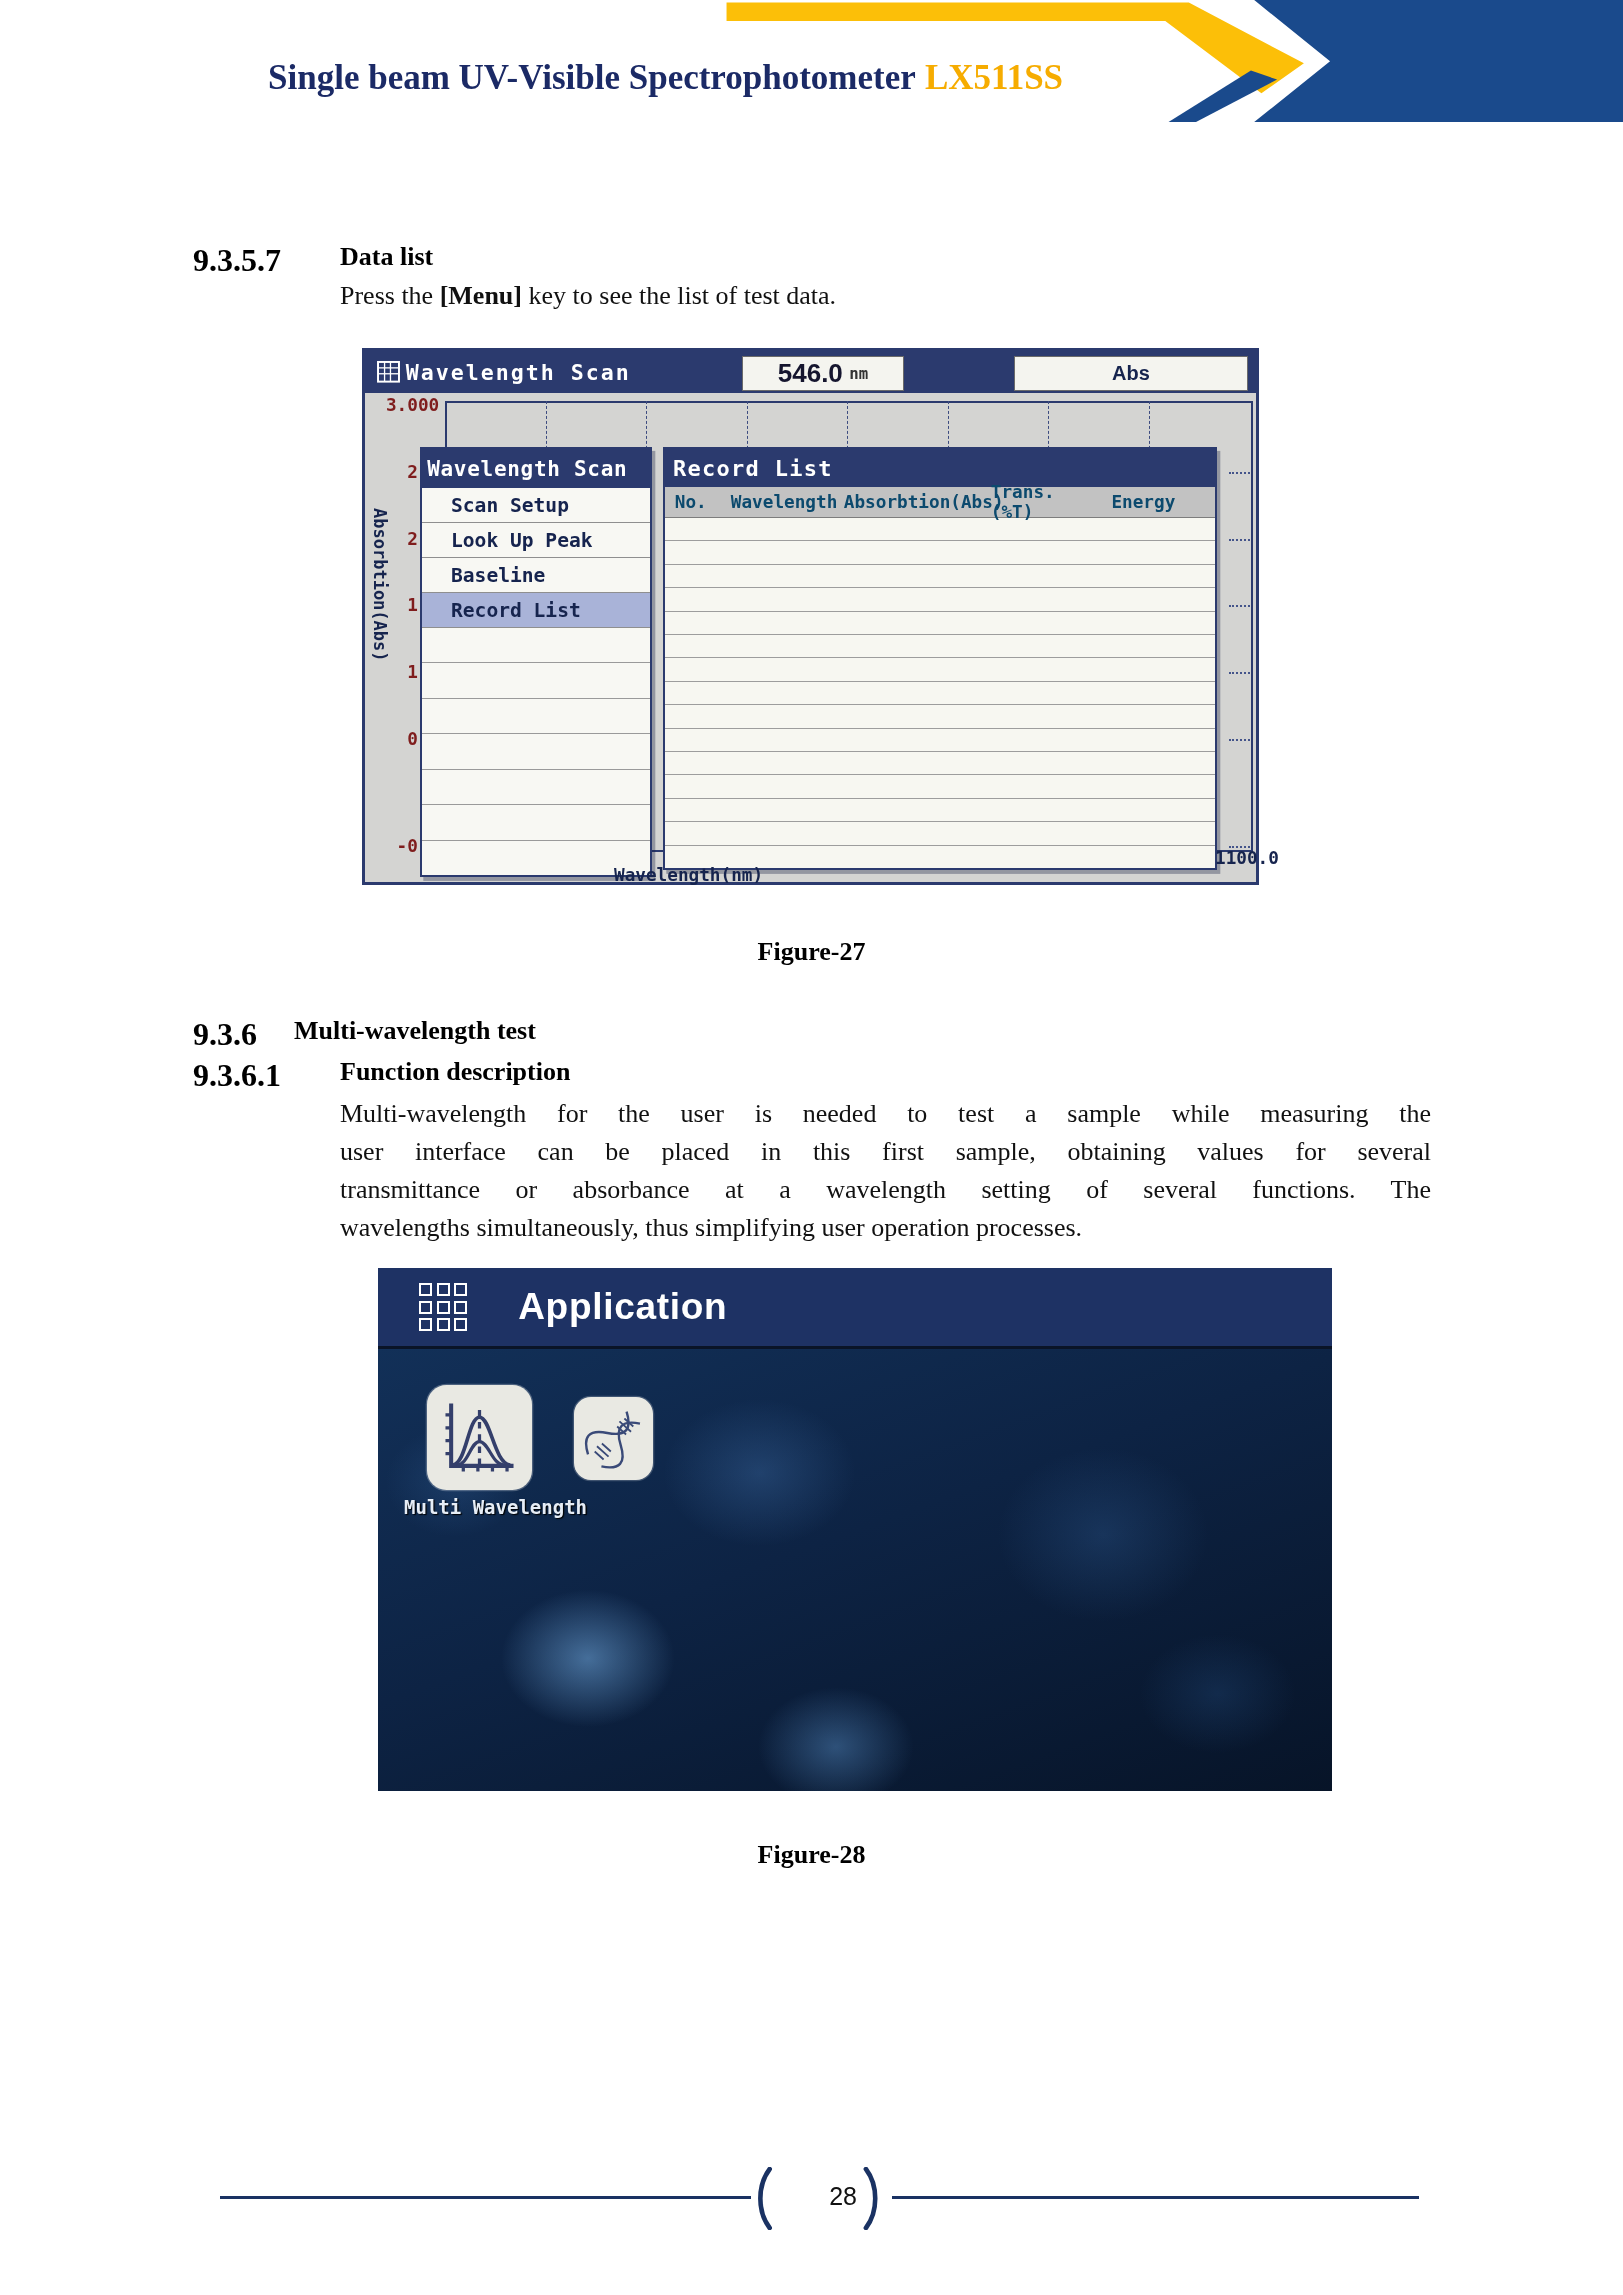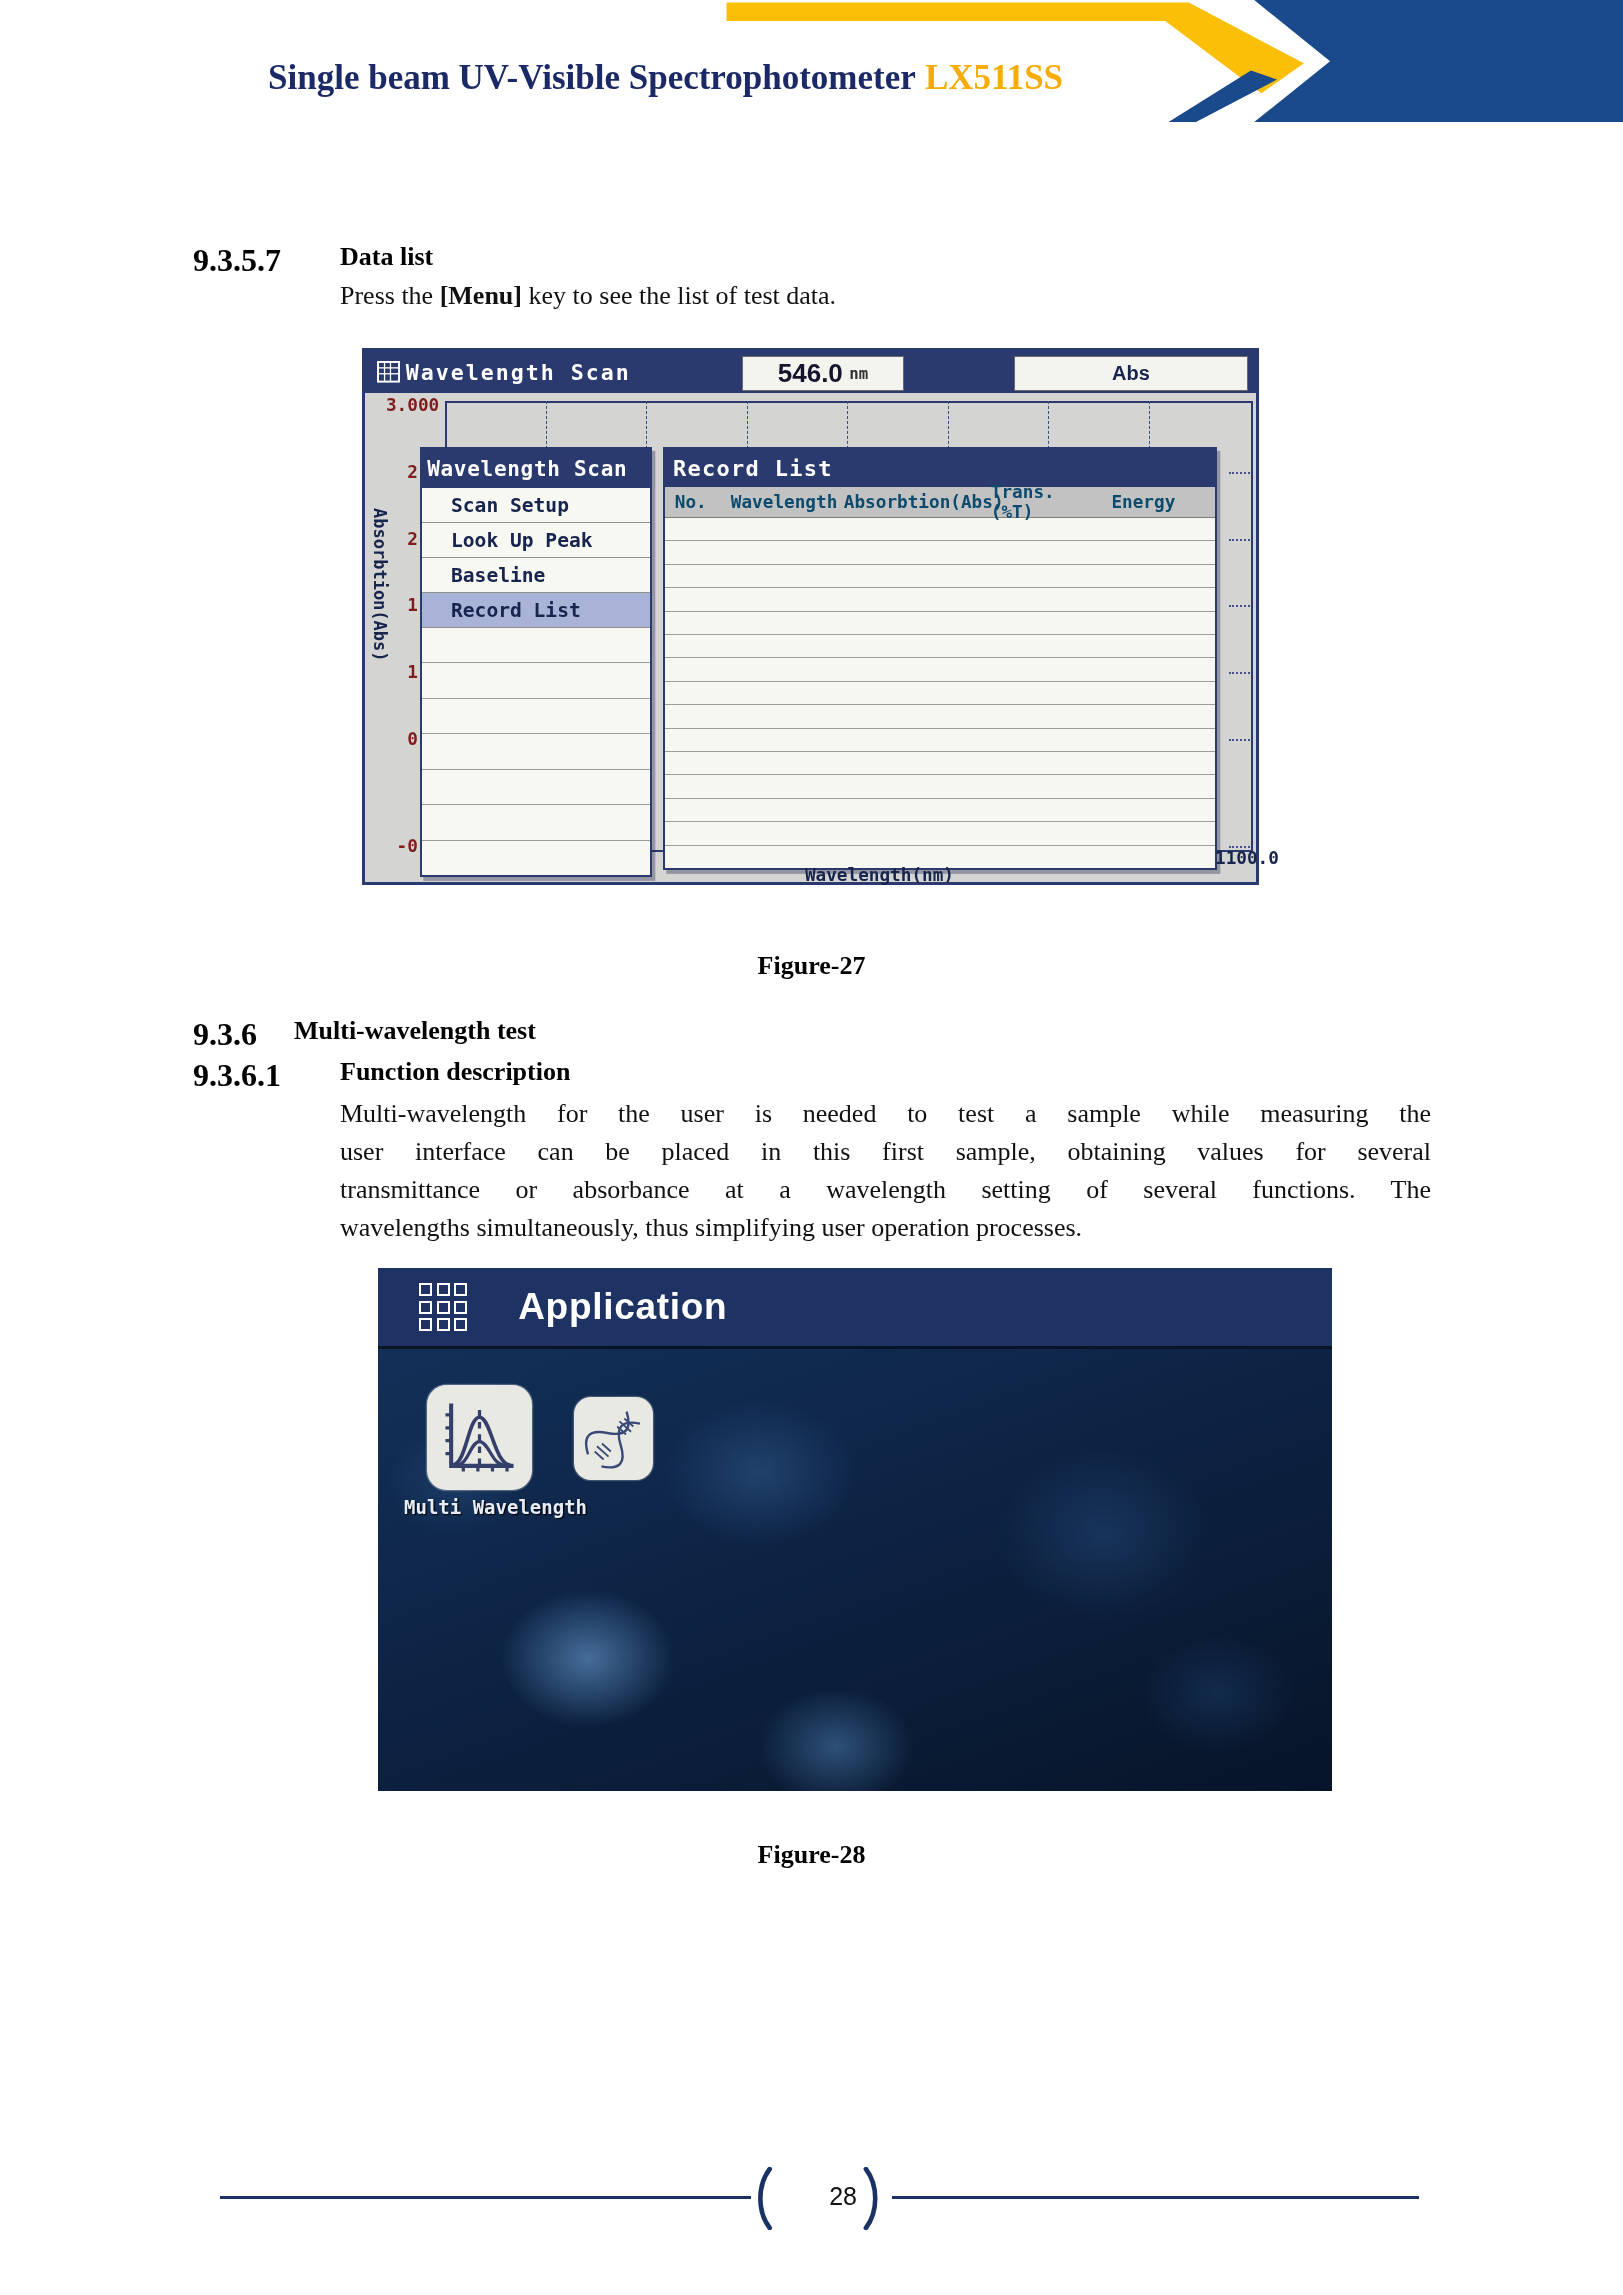--- a/index.html
+++ b/index.html
@@ -36,21 +36,21 @@
               display:flex;align-items:center;justify-content:center;}
   .f27-absval{font-family:"Liberation Sans",sans-serif;font-weight:bold;font-size:20px;color:#16244e;}
 
   .f27-plot{position:absolute;left:80px;top:50px;width:804px;height:447px;border:2px solid #2b3a6e;z-index:1;}
   .f27-grid{position:absolute;top:50px;height:447px;width:0;border-left:1.3px dashed #3d4c80;z-index:1;}
   .f27-ytick{position:absolute;left:9.2px;width:65px;text-align:right;transform:translateY(-50%);
              font-weight:bold;font-size:17.7px;color:#7f1d1d;z-index:2;}
   .f27-ylab{position:absolute;left:5.2px;top:157px;writing-mode:vertical-rl;
             font-weight:bold;font-size:17px;color:#16244e;z-index:2;}
   .f27-rtick{position:absolute;left:864px;width:21px;border-top:2.6px dotted #44548a;z-index:1;}
-  .f27-xlab{position:absolute;left:249px;top:514px;width:340px;text-align:right;
+  .f27-xlab{position:absolute;left:249px;top:514px;width:340px;text-align:left;
             font-weight:bold;font-size:17.7px;color:#16244e;z-index:4;}
   .f27-xend{position:absolute;left:850px;top:497px;font-weight:bold;font-size:17.7px;color:#16244e;z-index:4;}
 
   .f27-menu{position:absolute;left:55px;top:96px;width:228px;height:426px;background:#f8f8f3;
             border:2px solid #2b3a6e;box-shadow:3.3px 3.9px 0 rgba(25,35,70,.35);z-index:3;display:flex;flex-direction:column;}
   .f27-menu-title{height:39px;background:#2b3a6e;color:#fff;font-weight:bold;font-size:21px;
                   display:flex;align-items:center;padding-left:5.2px;letter-spacing:0.7px;white-space:nowrap;}
   .menu-item{height:35px;box-sizing:border-box;border-bottom:1.3px solid #8f8f8f;display:flex;align-items:center;
              padding-left:29px;font-weight:bold;font-size:19.6px;color:#16244e;}
   .menu-item.selected{background:#a9b3d8;}
@@ -209,21 +209,21 @@
           <div></div>
           <div></div>
           <div></div>
           <div></div>
           <div></div>
           <div></div>
         </div>
     </div>
   </div>
 
-  <div class="fig-caption" style="top:937px;margin-top:14px;">Figure-27</div>
+  <div class="fig-caption" style="top:937px;">Figure-27</div>
 
   <span class="h-num" style="top:1016px;">9.3.6</span>
   <span class="h-title" style="left:294px;top:1016px;">Multi-wavelength test</span>
 
   <span class="h-num" style="top:1057px;">9.3.6.1</span>
   <span class="h-title" style="left:340px;top:1057px;">Function description</span>
 
   <div class="para" style="top:1095px;">
     <div class="pline">Multi-wavelength for the user is needed to test a sample while measuring the</div>
     <div class="pline">user interface can be placed in this first sample, obtaining values for several</div>

